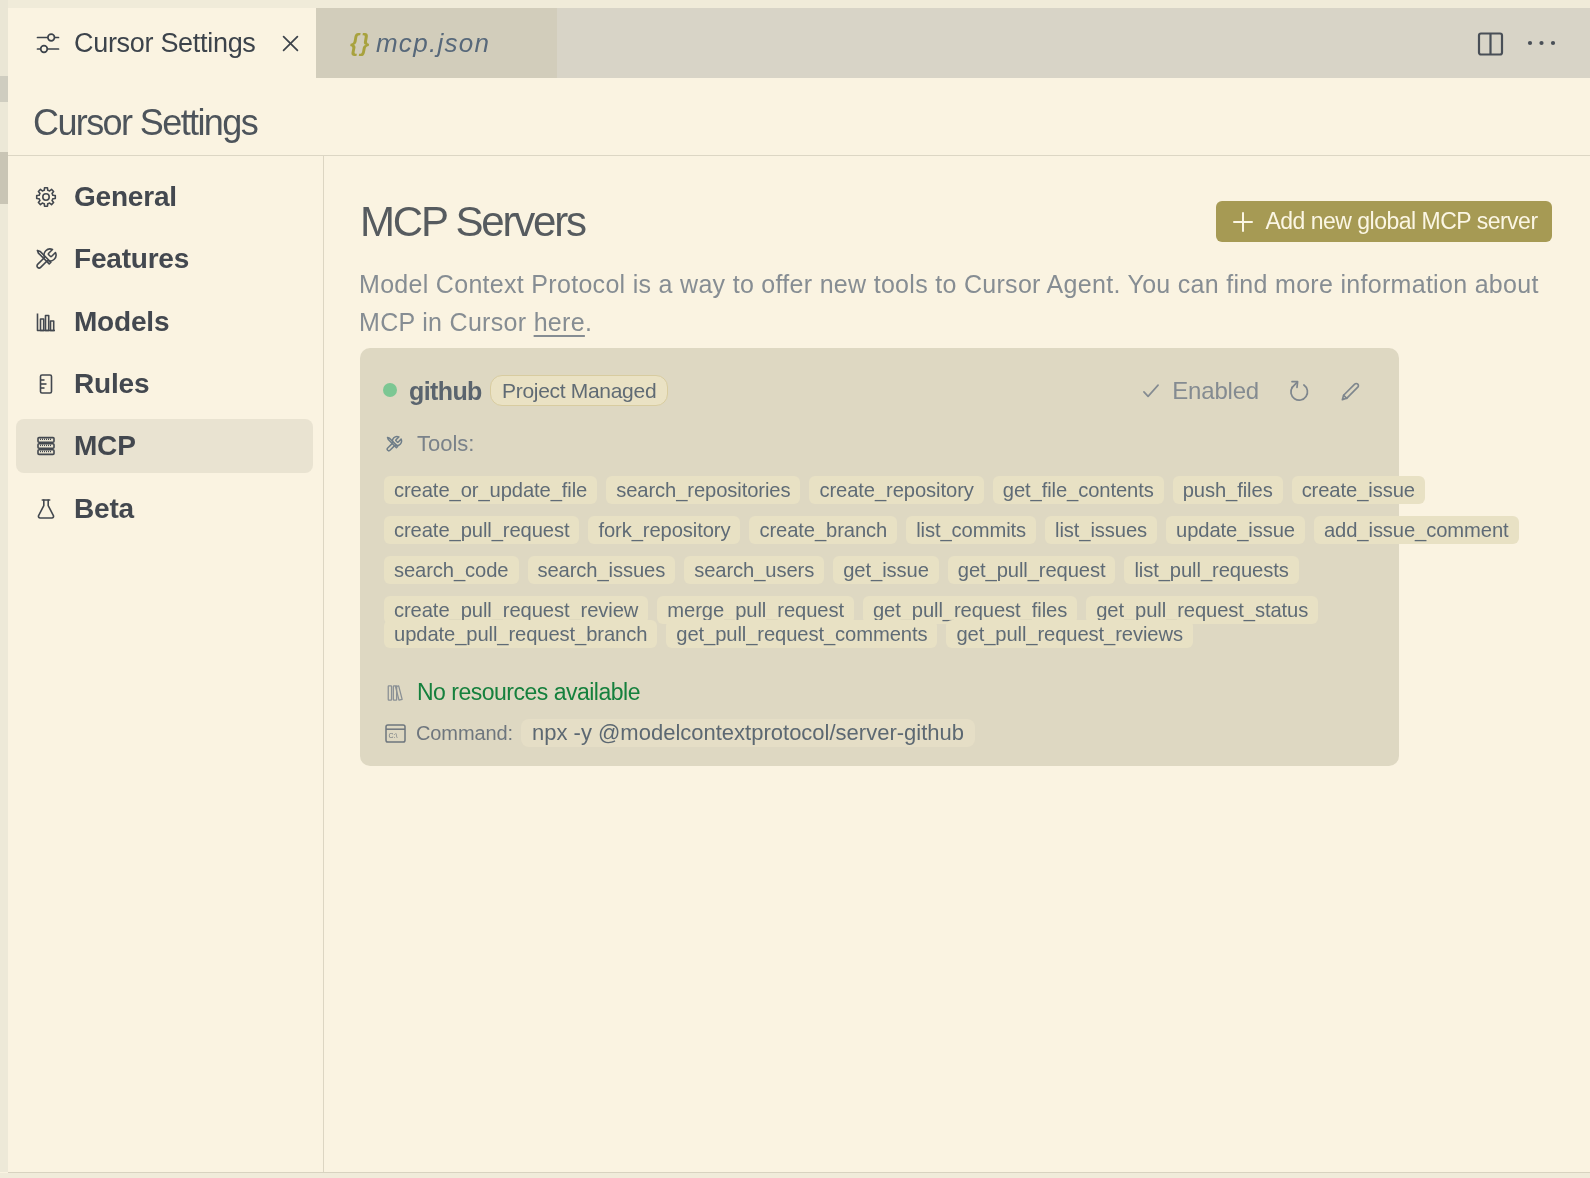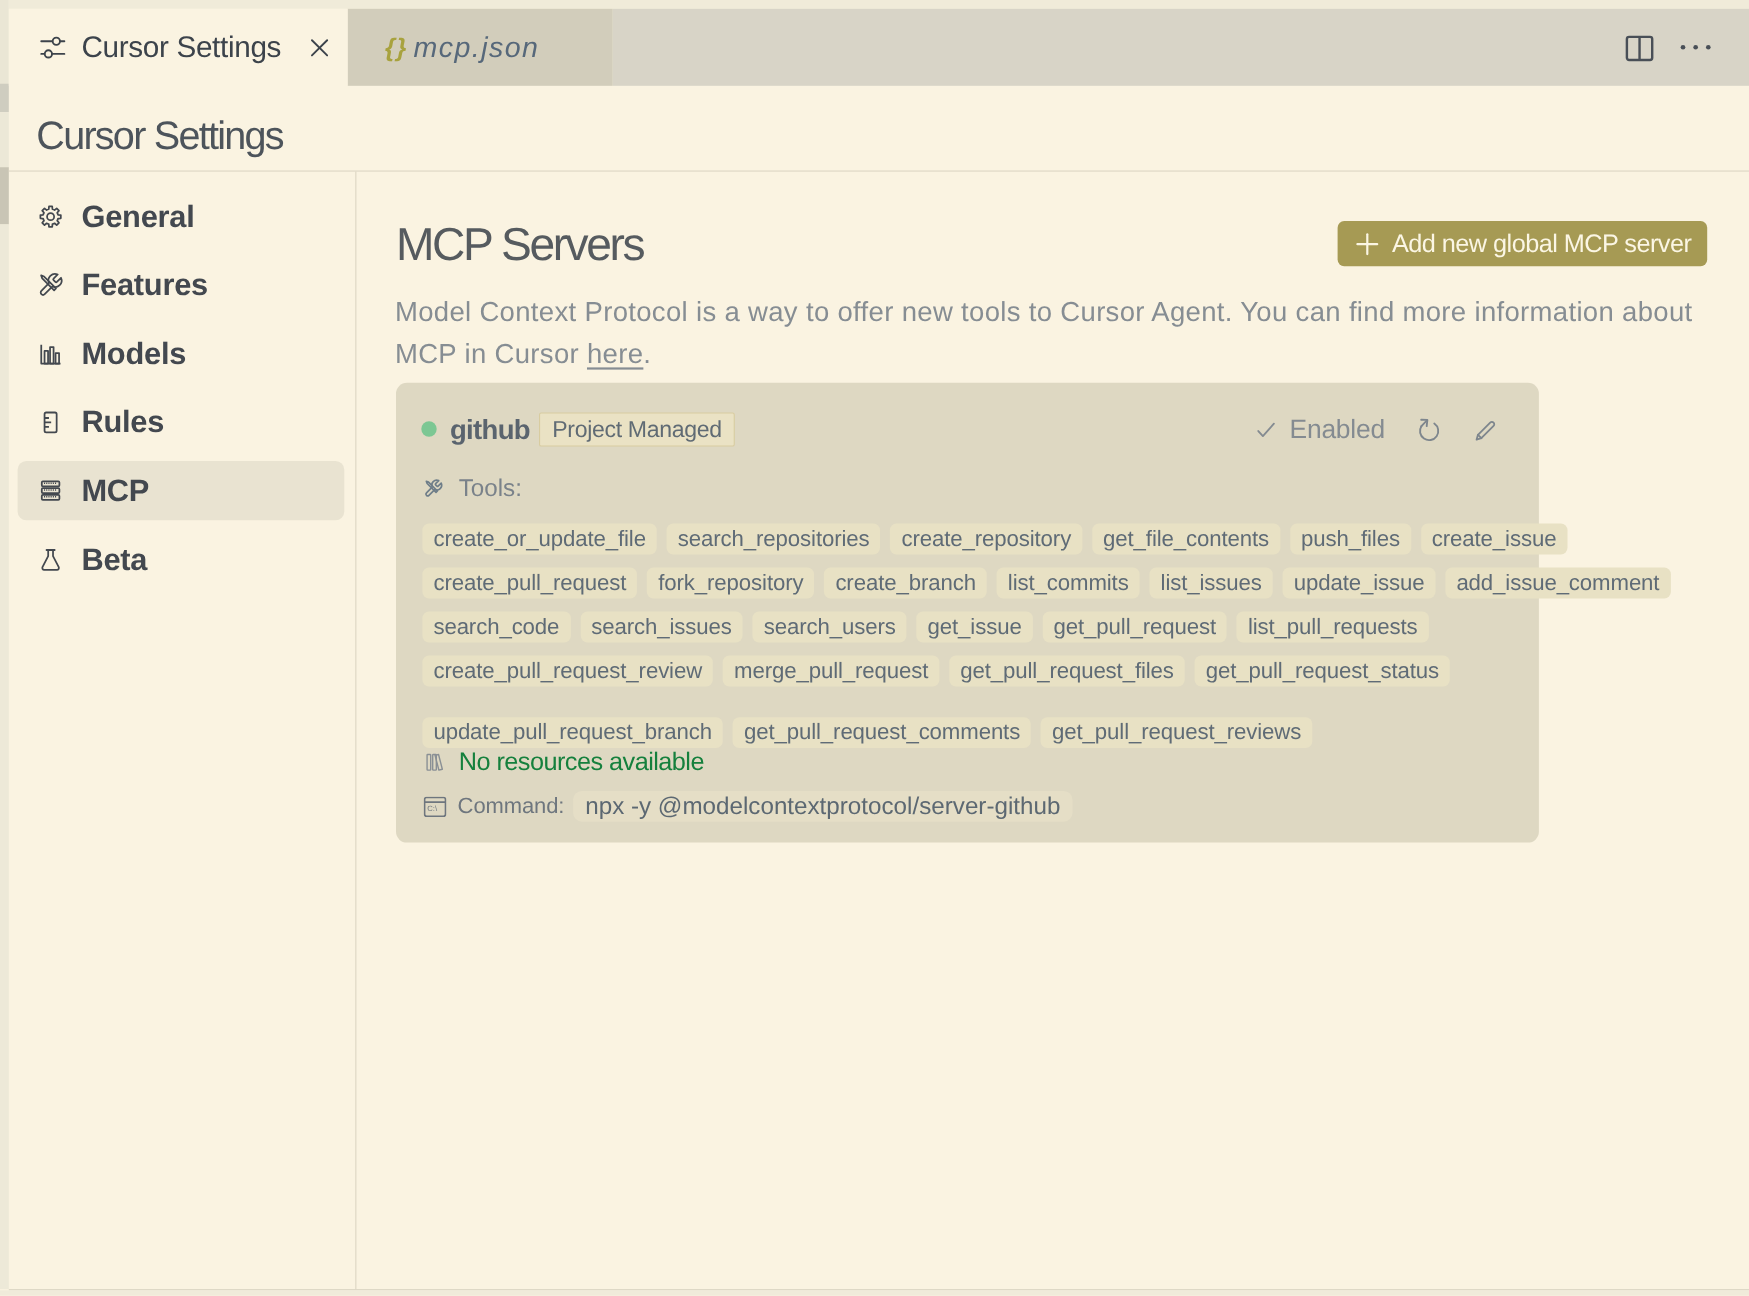--- a/index.html
+++ b/index.html
@@ -38,29 +38,29 @@
   #h1 { left:360px; top:201px; font-size:42px; color:#565B5F; line-height:1; letter-spacing:-2.2px; }
   #addbtn { left:1216px; top:201px; width:336px; height:41px; background:#A69A54; border-radius:6px; color:#FBF6E4; display:flex; align-items:center; justify-content:center; font-size:23px; letter-spacing:-0.5px; white-space:nowrap; }
   #addbtn svg { margin-right:9px; }
   #desc { left:359px; top:265px; width:1260px; font-size:25px; line-height:38px; color:#868D93; letter-spacing:0.3px;}
   #desc u { text-underline-offset:4px; }
 
   
   #card { left:360px; top:348px; width:1039px; height:418px; background:#DED8C2; border-radius:10px; }
   #dot { left:23px; top:35px; width:14px; height:14px; border-radius:50%; background:#7CC793; }
   #gh  { left:49px; top:31px; font-size:25px; font-weight:700; color:#5A646E; line-height:24px; letter-spacing:-0.6px;}
-  #badge { left:130px; top:27px; height:31px; line-height:29px; padding:0 11px; border:1px solid #D8CCA0; border-radius:2px; background:#EAE2C4; font-size:21px; color:#606B74; letter-spacing:-0.3px;}
+  #badge { left:130px; top:27px; height:31px; line-height:29px; padding:0 11px; border:1px solid #D8CCA0; border-radius:12px; background:#EAE2C4; font-size:21px; color:#606B74; letter-spacing:-0.3px;}
   #enab { right:37px; top:28px; height:30px; display:flex; align-items:center; color:#848B91; }
   #enab .txt { font-size:24px; margin-left:11px; letter-spacing:-0.2px;}
   #enab .ico { margin-left:28px; }
   #toolsrow { left:25px; top:83px; display:flex; align-items:center; }
   #toolsrow .txt { font-size:22px; color:#7A828A; margin-left:14px; }
   .chiprow { position:absolute; left:24px; display:flex; gap:9px; white-space:nowrap; }
   .chip { height:28px; line-height:28px; padding:0 10px; background:#E8E1C4; border-radius:6px; font-size:20.2px; color:#5F6B76; letter-spacing:-0.1px; }
-  #cr1 { top:128px; } #cr2 { top:168px; } #cr3 { top:208px; } #cr4 { top:248px; } #cr5 { top:304px; }
+  #cr1 { top:128px; } #cr2 { top:168px; } #cr3 { top:208px; } #cr4 { top:248px; } #cr5 { top:272px; }
   #nores { left:26px; top:331px; display:flex; align-items:center; }
   #nores .txt { font-size:23px; color:#15803d; margin-left:13px; letter-spacing:-0.5px;}
   #cmdrow { left:25px; top:371px; display:flex; align-items:center; }
   #cmdrow .lab { font-size:20px; color:#6E767E; margin-left:10px; letter-spacing:-0.1px;}
   #cmdchip { margin-left:8px; height:28px; line-height:28px; padding:0 11px; background:#E5DEC6; border-radius:8px; font-size:22px; color:#5C6872; letter-spacing:0px;text-align:center;}
 
   #bline { left:8px; top:1172px; width:1582px; height:1px; background:#D8D2C0; }
   #bstrip { left:0; top:1173px; width:1590px; height:5px; background:#F0EBDA; }
 </style>
 </head>

